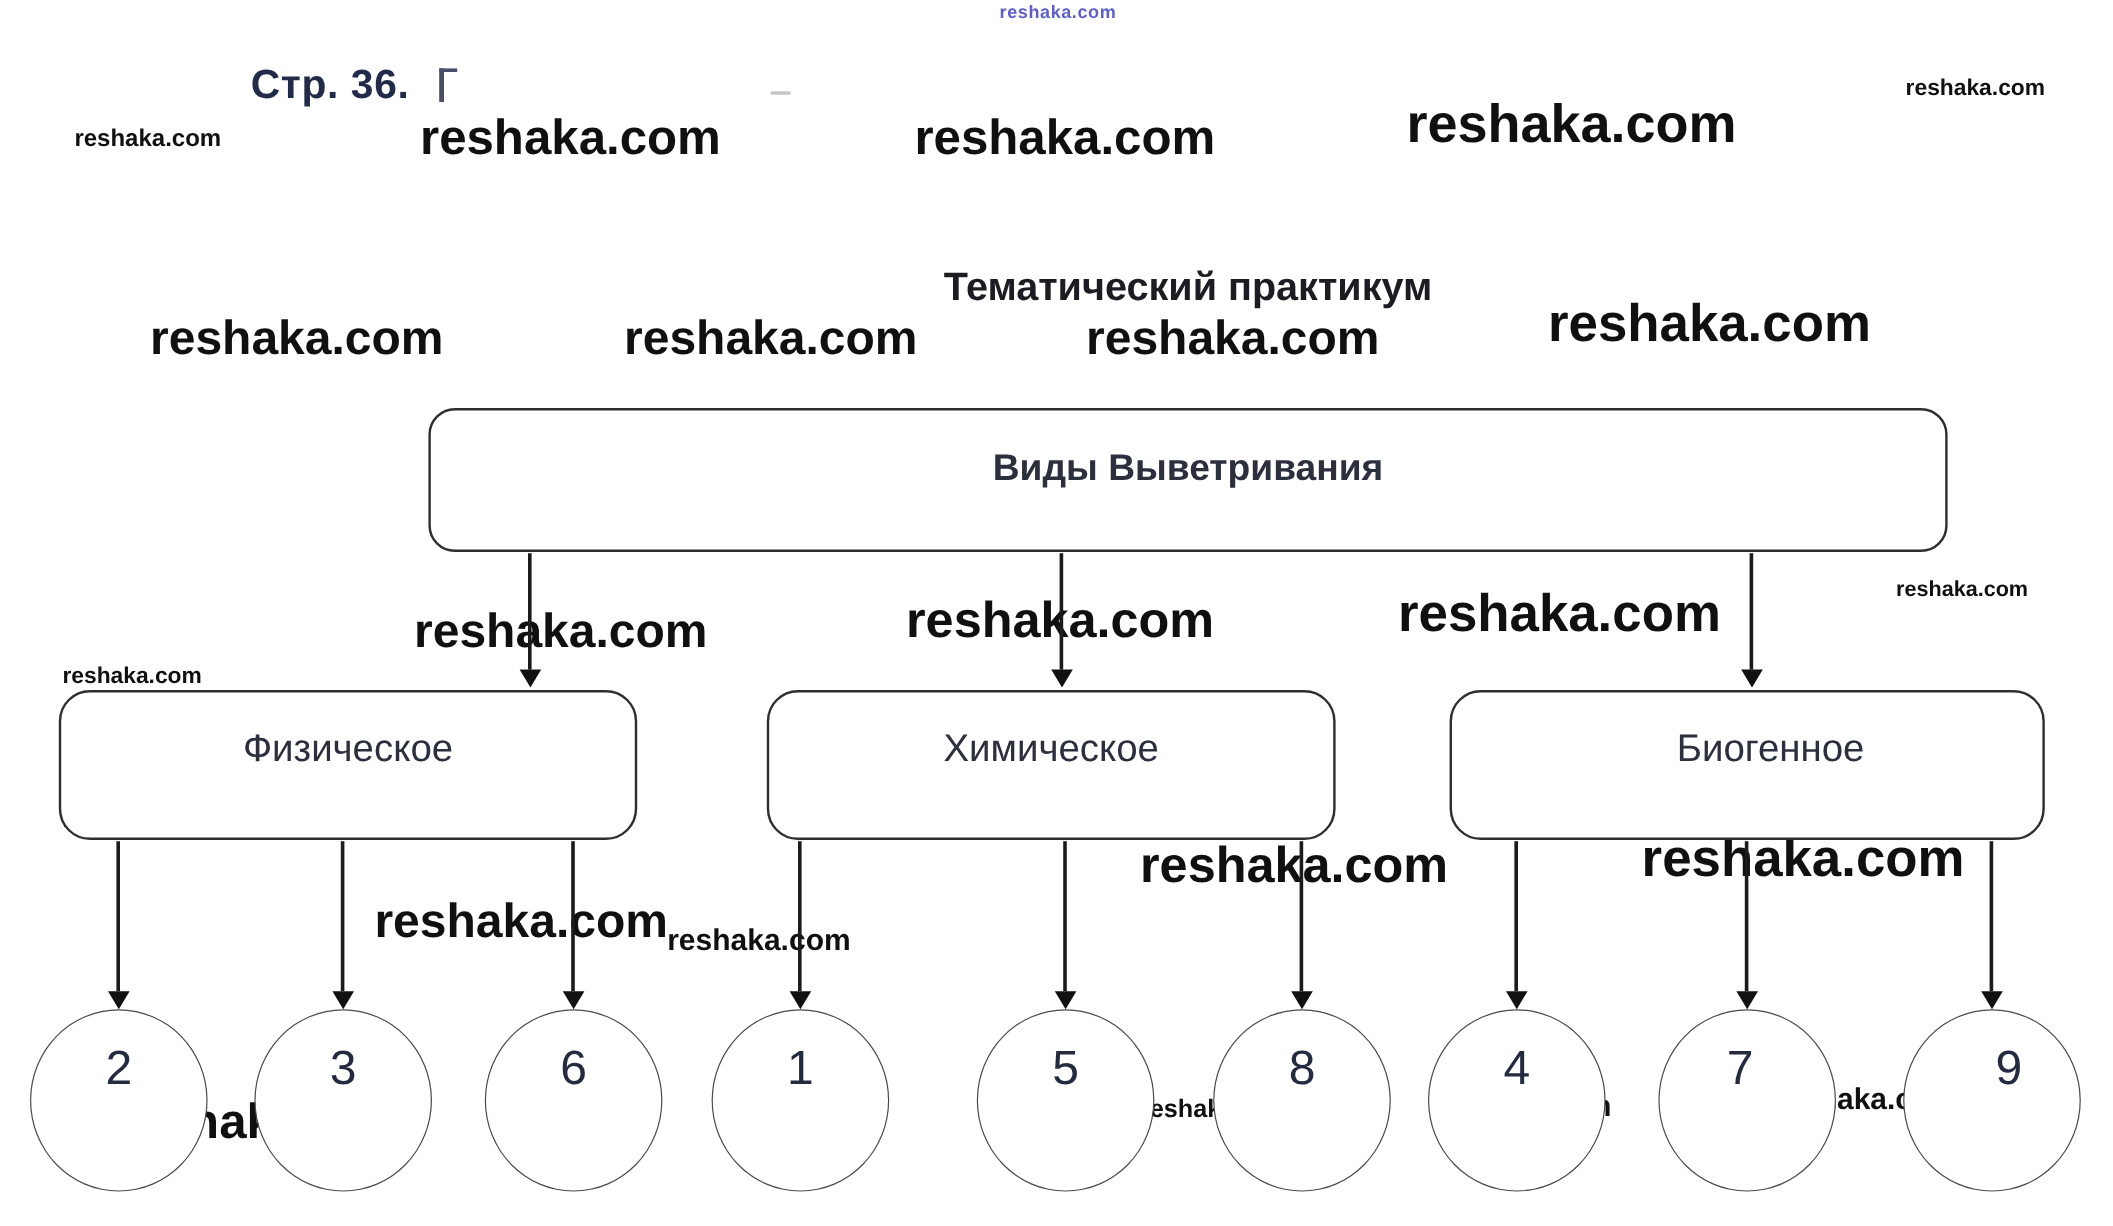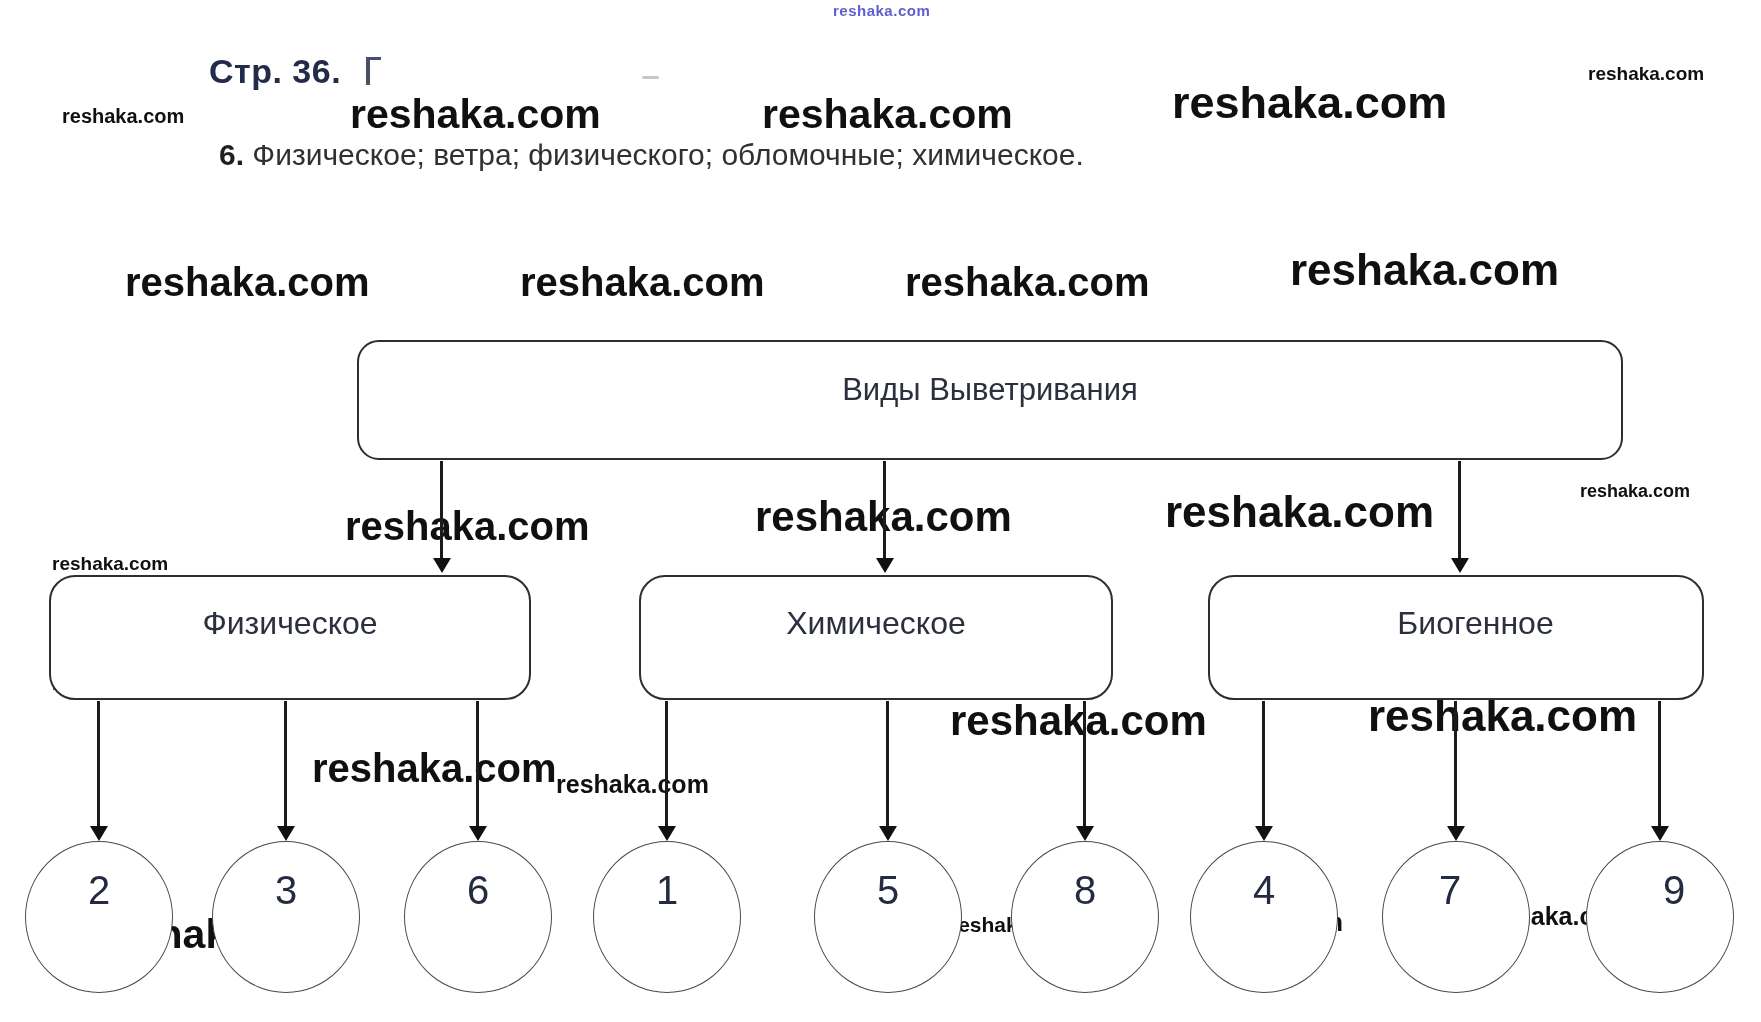--- a/index.html
+++ b/index.html
@@ -16,21 +16,21 @@
   .page-ref{position:absolute;left:209px;top:52px;font-size:34px;font-weight:700;color:#232b4a;letter-spacing:.5px;}
   .bracket{position:absolute;left:366px;top:57px;width:11px;height:25px;border-left:4px solid #2a3052;border-top:3px solid #2a3052;opacity:.85;}
   .faint-dash{position:absolute;left:642px;top:76px;width:17px;height:3px;background:#a9a9a9;opacity:.65;border-radius:2px;}
   .answer-line{position:absolute;left:219px;top:138px;font-size:30px;color:#303030;white-space:nowrap;}
   .answer-line b{color:#1f1f1f;}
   
   .diagram-title{position:absolute;left:357px;top:220px;width:1266px;text-align:center;
     font-size:33px;font-weight:700;color:#1c1c22;}
   .node{position:absolute;border:2px solid #2e2e2e;background:#fff;box-sizing:border-box;
     color:#2b2f3e;text-align:center;}
-  .root-node{left:357px;top:340px;width:1266px;height:120px;border-radius:22px;font-size:31px;padding-top:30px;}
+  .root-node{left:357px;top:340px;width:1266px;height:120px;border-radius:22px;font-size:31px;padding-top:30px;font-weight:bold;}
   .branch-node{top:575px;height:125px;border-radius:26px;font-size:32px;padding-top:28px;}
   .branch-0{left:49px;width:482px;}
   .branch-1{left:639px;width:474px;}
   .branch-2{left:1208px;width:496px;padding-left:39px;}
   
   .arrow{position:absolute;width:0;border-left:3px solid #1b1b1b;}
   .arrow::after{content:"";position:absolute;left:-10.5px;bottom:-15px;
     border:9px solid transparent;border-bottom:0;border-top:15px solid #111;}
   .tier1{top:461px;height:97px;}
   .tier2{top:701px;height:125px;}
@@ -74,22 +74,22 @@
 
   <span class="wm heavy" style="left:96px;top:914px;font-size:41px;">reshaka.com</span>
   <span class="wm" style="left:614px;top:930px;font-size:20px;">reshaka.com</span>
   <span class="wm" style="left:950px;top:914px;font-size:21px;">reshaka.com</span>
   <span class="wm" style="left:1190px;top:910px;font-size:25px;">reshaka.com</span>
   <span class="wm" style="left:1478px;top:904px;font-size:25px;">reshaka.com</span>
 
   <div class="page-ref">Стр. 36.</div>
   <div class="bracket"></div>
   <div class="faint-dash"></div>
-  <div class="answer-line"><b>6.</b><span> Физическое; ветра; физического; обломочные; химическое.</span></div>
 
+  <div class="diagram-title">Тематический практикум</div>
 
   <div class="node root-node">
     <span>Виды Выветривания</span>
   </div>
 
   <div class="arrow tier1" style="left:440px;"></div>
   <div class="arrow tier1" style="left:883px;"></div>
   <div class="arrow tier1" style="left:1458px;"></div>
 
   <div class="node branch-node branch-0">

